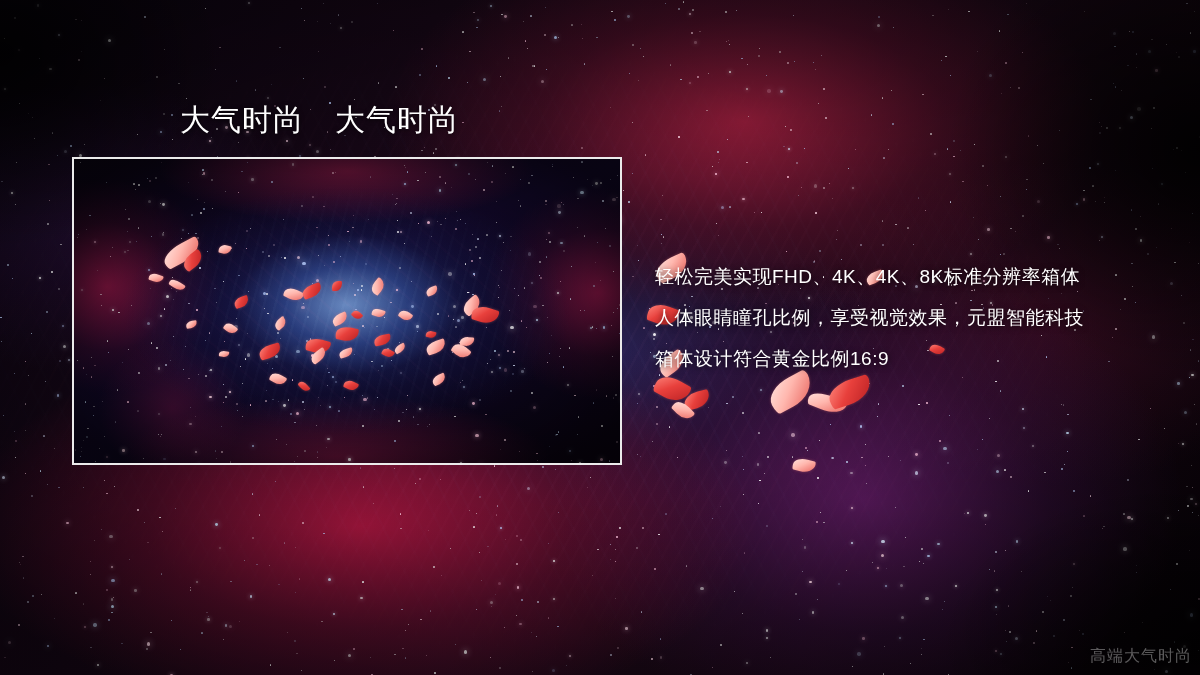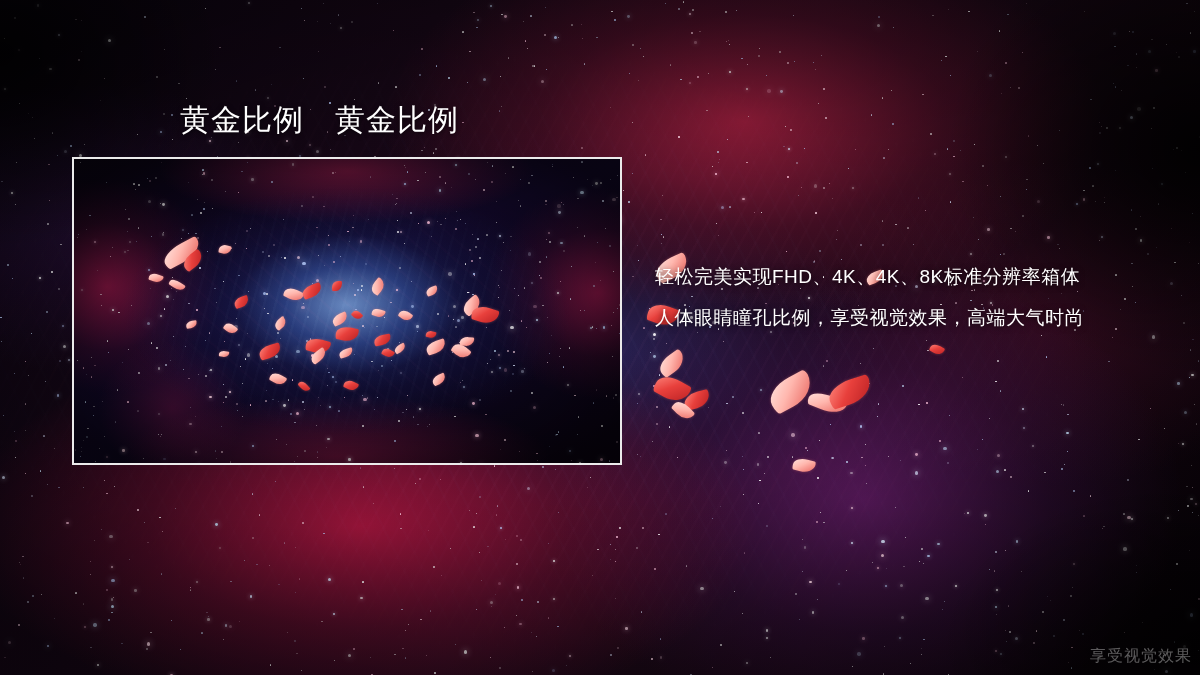--- a/index.html
+++ b/index.html
@@ -1306,21 +1306,21 @@
       <i class="star" style="left:395.3px;top:85.9px;width:1.7px;height:1.7px;background:#ffffff;opacity:0.69;"></i>
       <i class="star" style="left:1033.3px;top:642.2px;width:1.5px;height:1.5px;background:#ffd9e8;opacity:0.56;"></i>
       <i class="star" style="left:220.6px;top:171.7px;width:1.4px;height:1.4px;background:#bcd2ff;opacity:0.37;"></i>
       <i class="star" style="left:190.4px;top:392.0px;width:2.3px;height:2.3px;background:#ffffff;opacity:0.33;box-shadow:0 0 4.2px #ffffff;"></i>
       <i class="star" style="left:547.2px;top:321.6px;width:0.9px;height:0.9px;background:#ffc4dd;opacity:0.69;"></i>
       <i class="star" style="left:516.1px;top:534.9px;width:1.9px;height:1.9px;background:#ffc4dd;opacity:0.34;"></i>
       <i class="star" style="left:982.7px;top:306.9px;width:1.7px;height:1.7px;background:#bcd2ff;opacity:0.32;"></i>
     </div>
   <div class="bg-layer bg-dark-corners"></div>
 
-  <div id="headline">黄金比例　黄金比例</div>
+  <div id="headline">大气时尚　大气时尚</div>
 
   <div id="picture-frame">
     <div class="inner-nebula"></div>
     <div class="inner-wisps"></div>
     <div class="stars" id="stars-inner">
         <i class="star" style="left:134.6px;top:173.0px;width:1.9px;height:1.9px;background:#ffd9e8;opacity:0.63;"></i>
         <i class="star" style="left:534.7px;top:86.2px;width:1.9px;height:1.9px;background:#dbe6ff;opacity:0.41;"></i>
         <i class="star" style="left:526.0px;top:23.2px;width:1.8px;height:1.8px;background:#ffffff;opacity:0.68;"></i>
         <i class="star" style="left:32.0px;top:296.7px;width:2.0px;height:2.0px;background:#ffc4dd;opacity:0.39;box-shadow:0 0 3.6px #ffc4dd;"></i>
         <i class="star" style="left:129.5px;top:43.0px;width:0.8px;height:0.8px;background:#ffffff;opacity:0.38;"></i>
@@ -1888,17 +1888,18 @@
       <i class="petal pale" style="left:768px;top:378px;width:46px;height:28px;transform:rotate(-28deg);"></i>
       <i class="petal pale" style="left:808px;top:395px;width:38px;height:16px;transform:rotate(22deg);"></i>
       <i class="petal deep" style="left:828px;top:380px;width:44px;height:24px;transform:rotate(-18deg);"></i>
       <i class="petal pale" style="left:793px;top:459px;width:22px;height:13px;transform:rotate(15deg);"></i>
       <i class="petal pale" style="left:866px;top:272px;width:18px;height:11px;transform:rotate(-20deg);"></i>
       <i class="petal deep" style="left:930px;top:345px;width:14px;height:9px;transform:rotate(30deg);"></i>
     </div>
 
   <div id="body-copy">
     <div class="line">轻松完美实现FHD、4K、4K、8K标准分辨率箱体</div>
-    <div class="line">人体眼睛瞳孔比例，享受视觉效果，高端大气时尚</div>
+    <div class="line">人体眼睛瞳孔比例，享受视觉效果，元盟智能科技</div>
+    <div class="line">箱体设计符合黄金比例16:9</div>
   </div>
 
-  <div id="watermark">享受视觉效果</div>
+  <div id="watermark">高端大气时尚</div>
 </div>
 
 </body></html>

